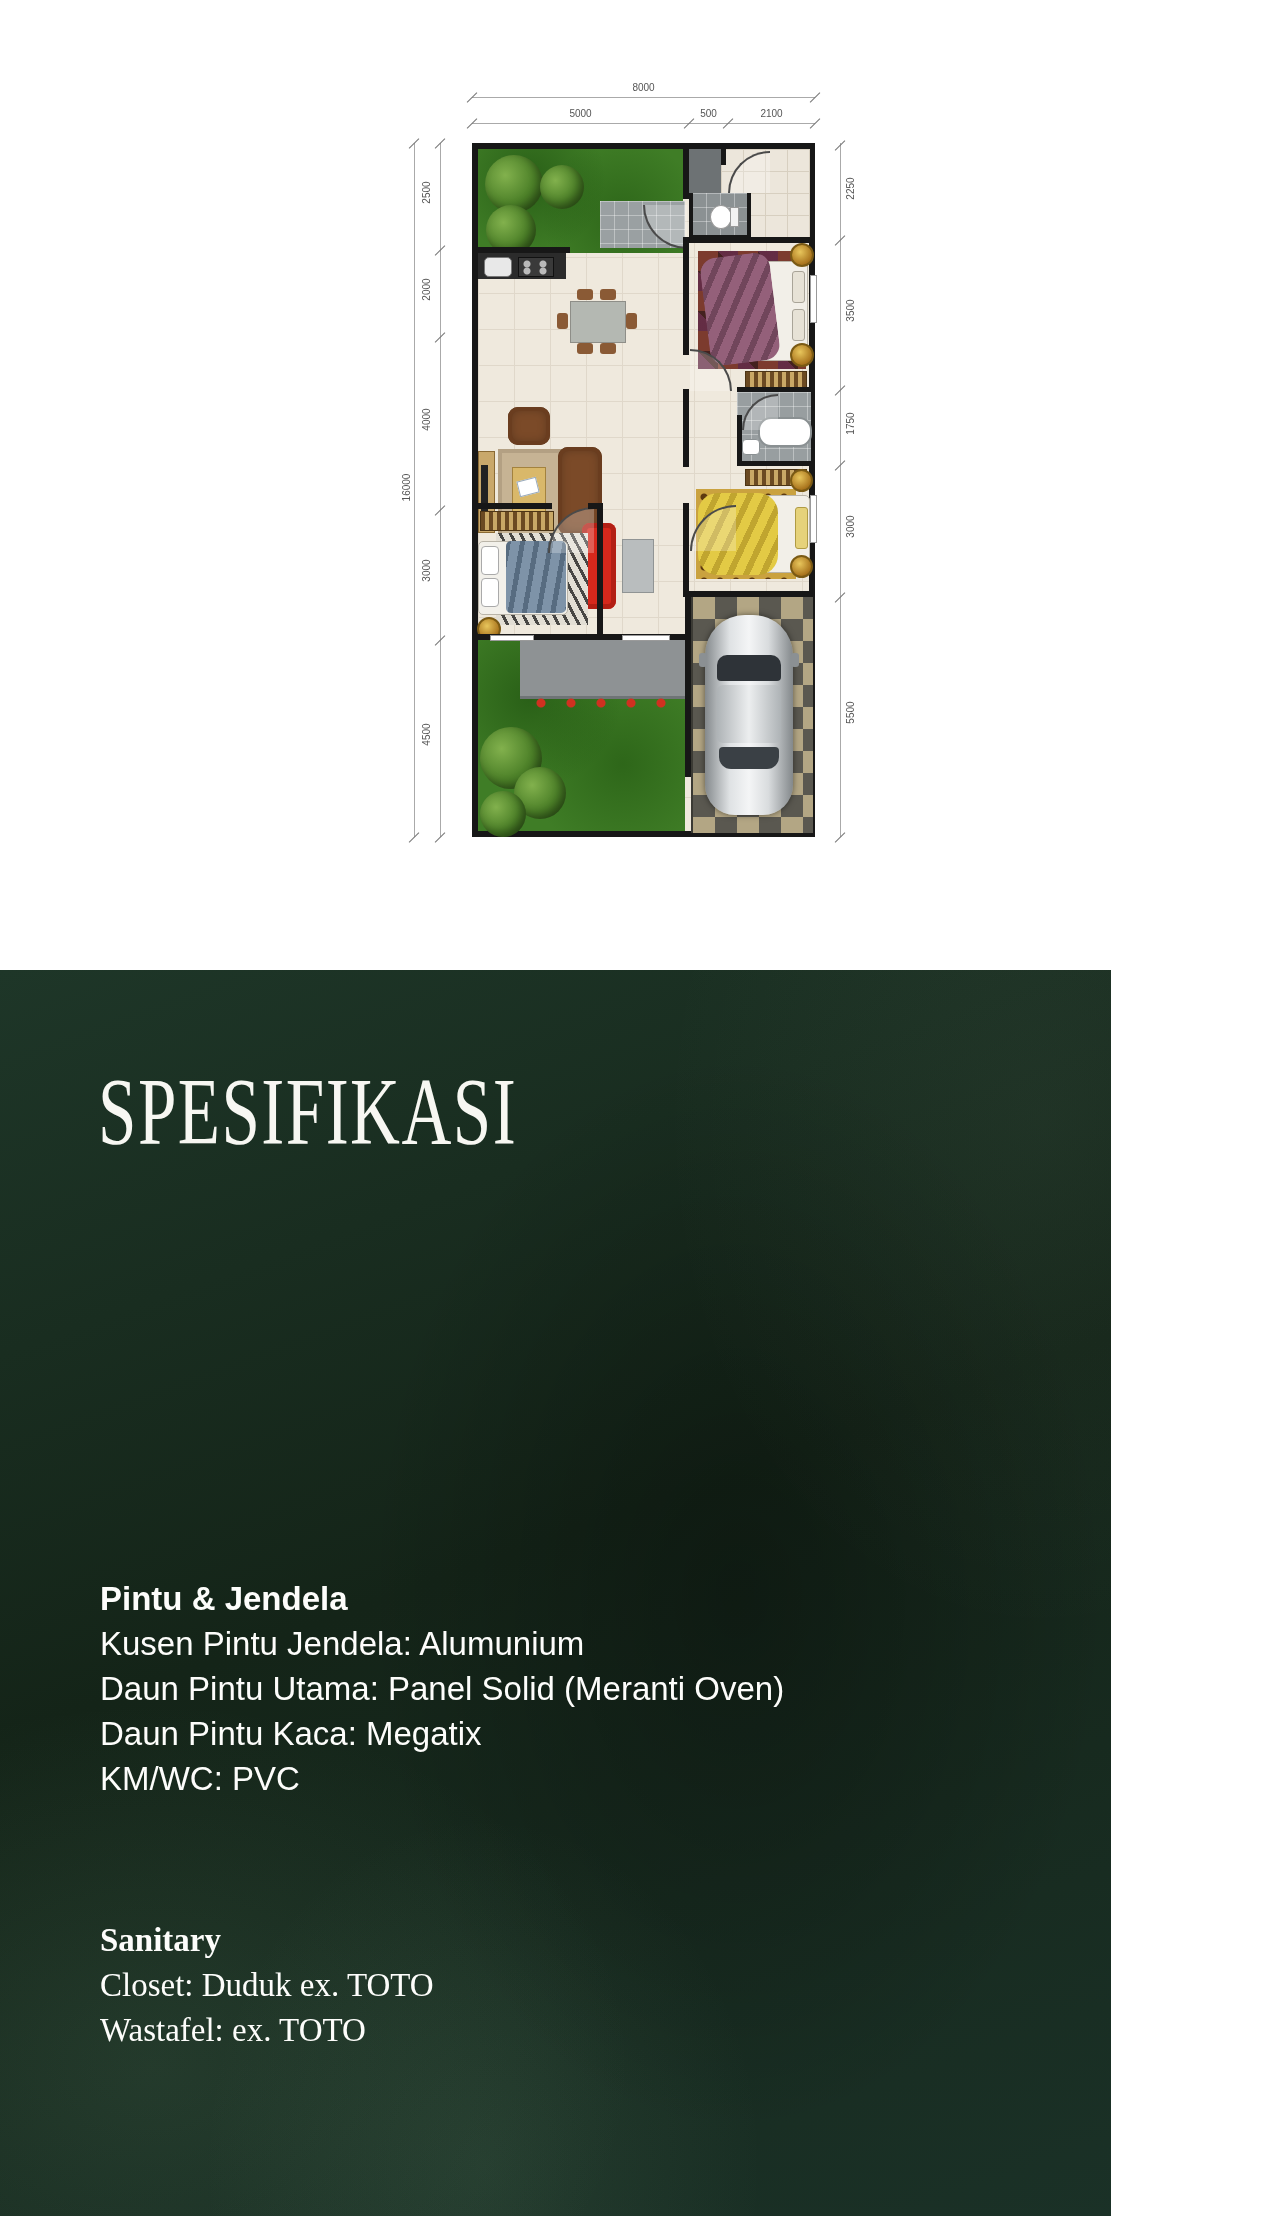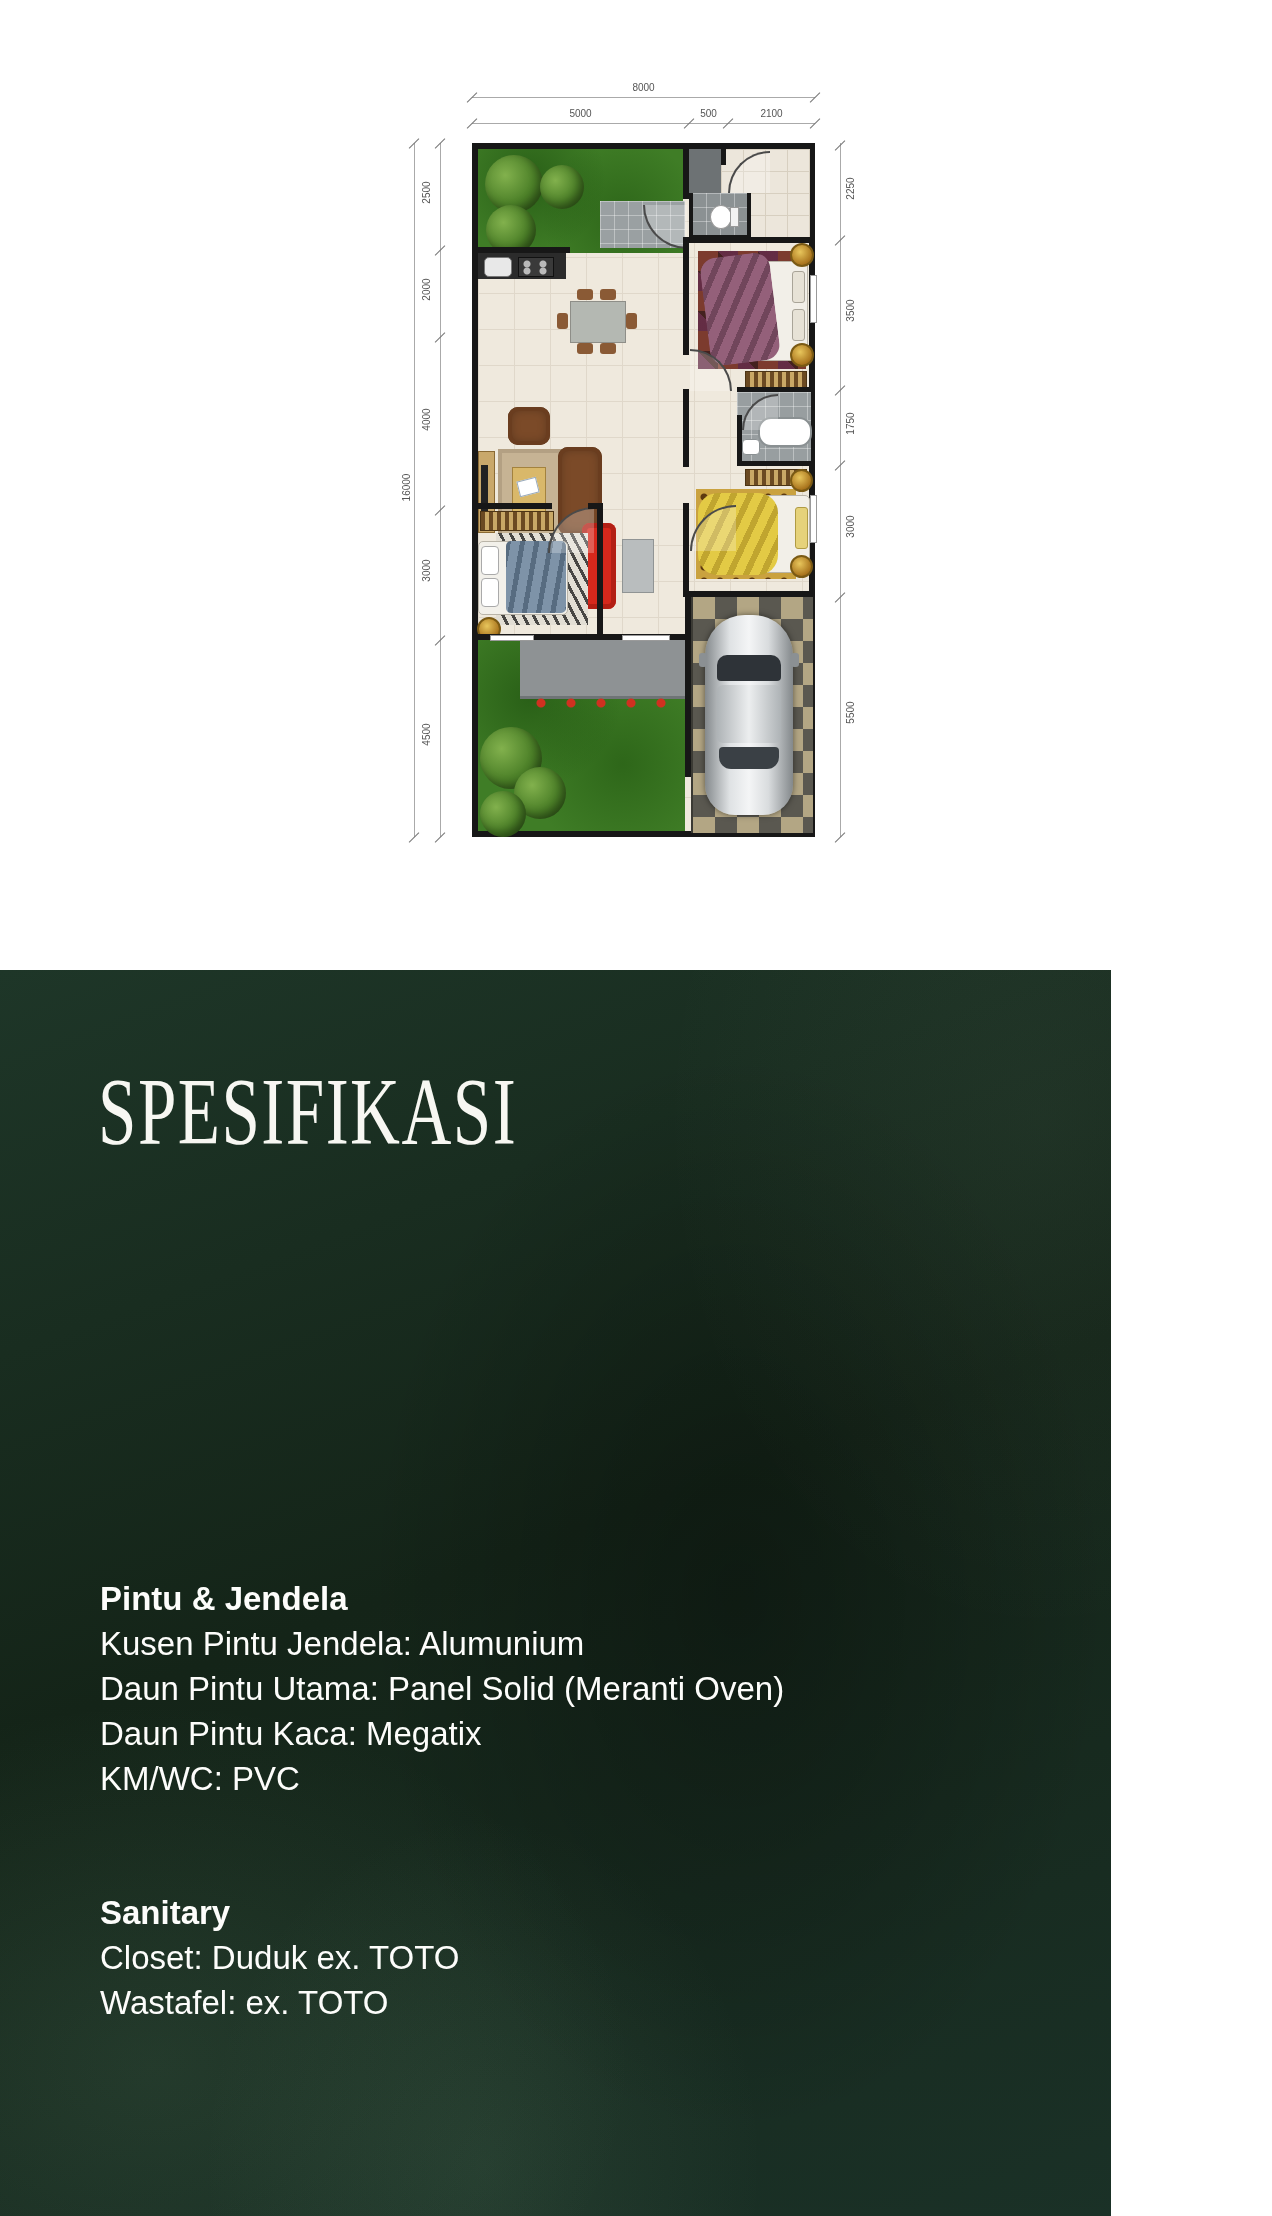--- a/index.html
+++ b/index.html
@@ -244,19 +244,19 @@
 
 
     <div class="sec" style="top:606px;">
       <h2>Pintu &amp; Jendela</h2>
       <p>Kusen Pintu Jendela: Alumunium</p>
       <p>Daun Pintu Utama: Panel Solid (Meranti Oven)</p>
       <p>Daun Pintu Kaca: Megatix</p>
       <p>KM/WC: PVC</p>
     </div>
 
-    <div class="sec" style="top:920px;">
+    <div class="sec" style="top:948px;font-family:Liberation Serif, serif;">
       <h2>Sanitary</h2>
       <p>Closet: Duduk ex. TOTO</p>
       <p>Wastafel: ex. TOTO</p>
     </div>
   </section>
 </div>
 
 </body></html>

